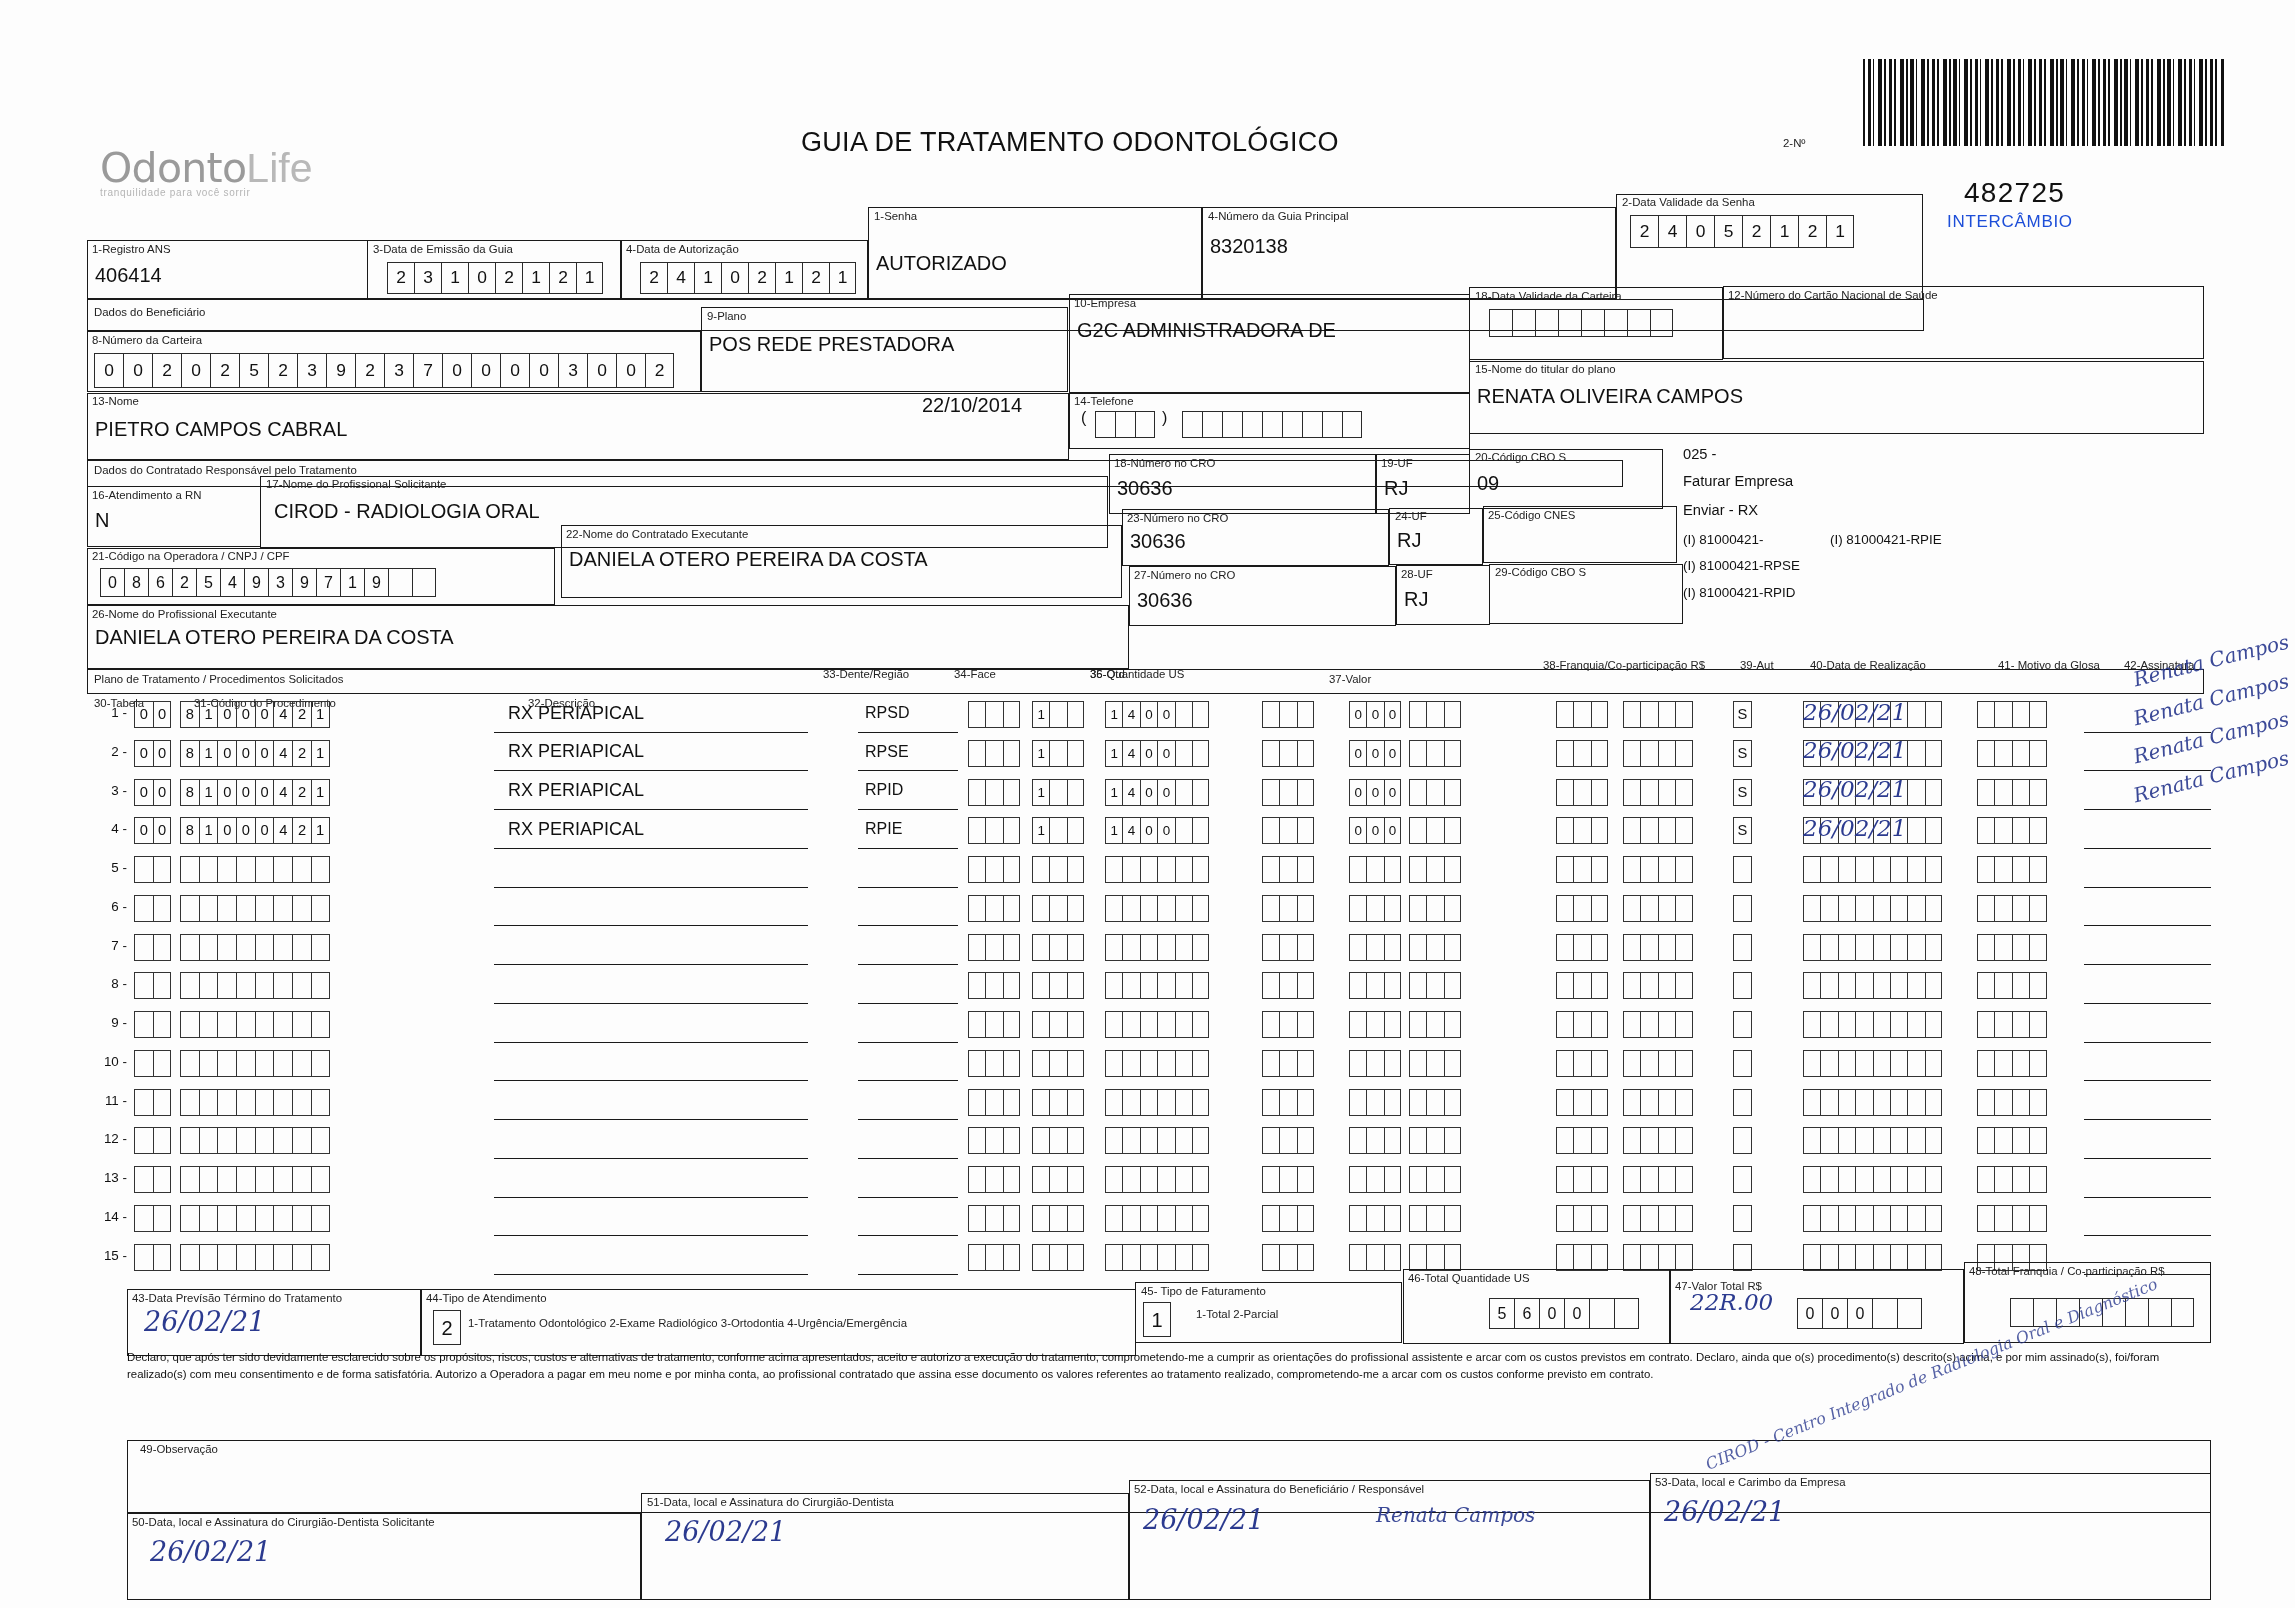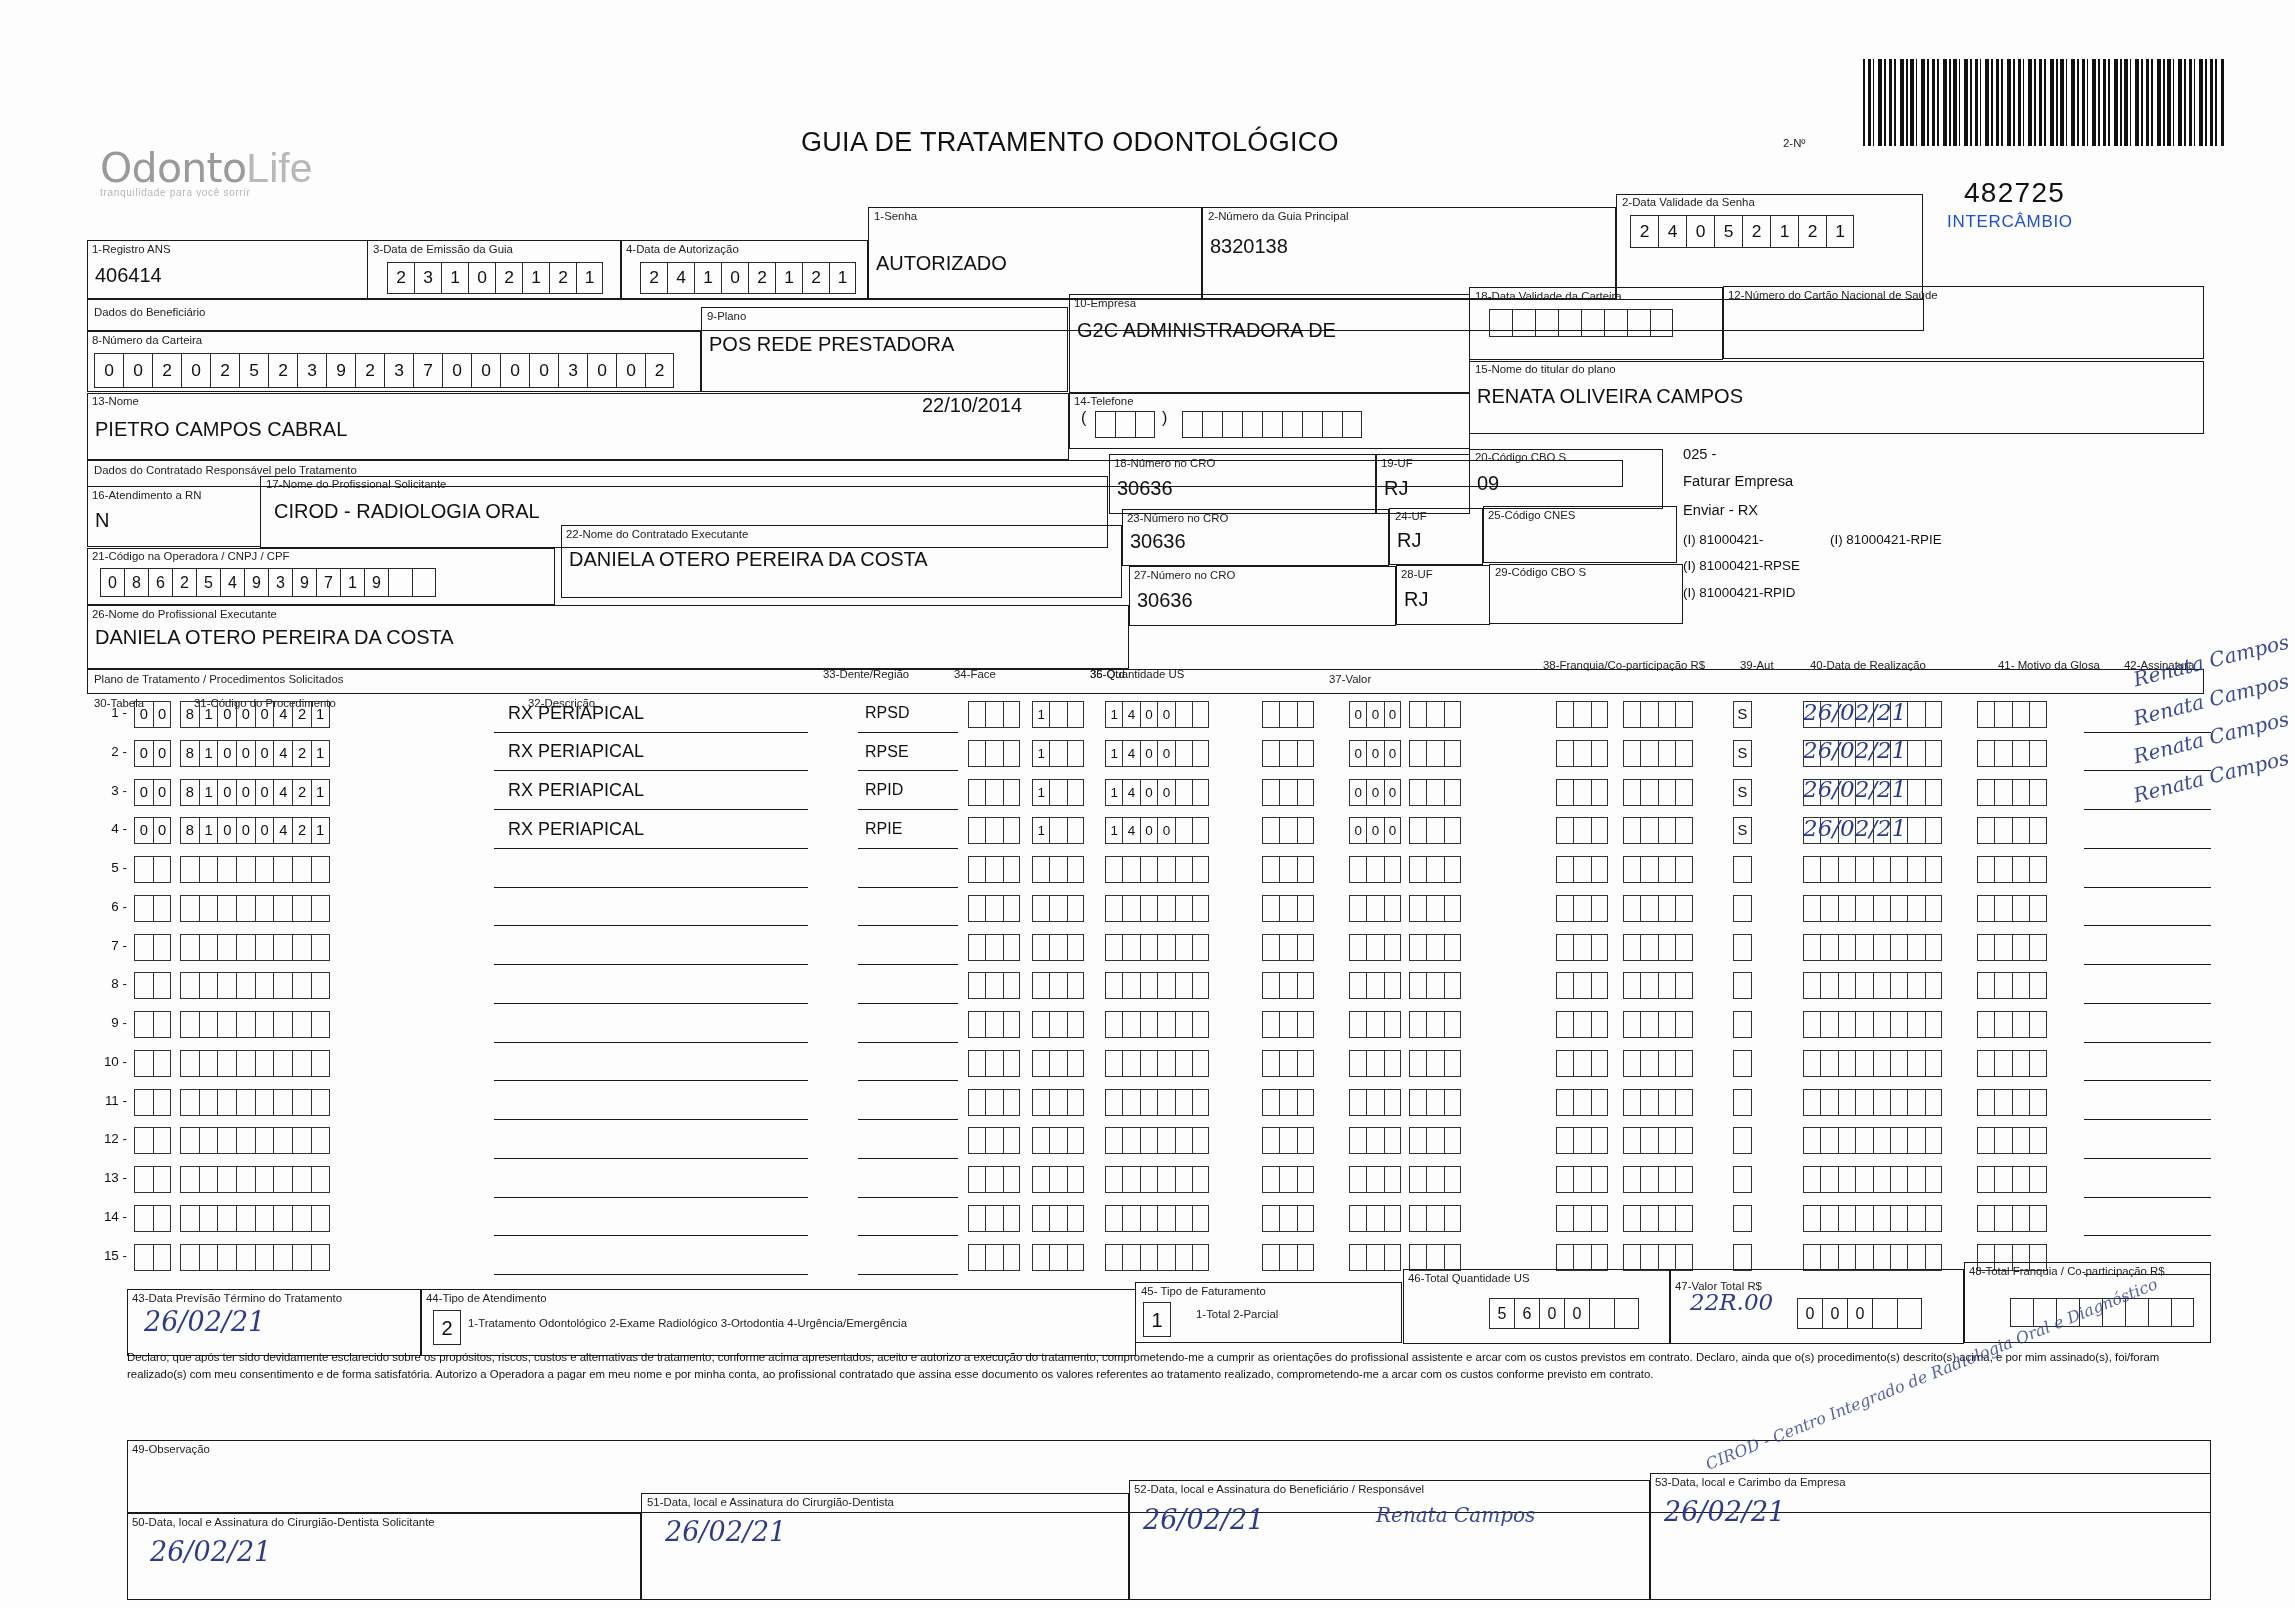--- a/index.html
+++ b/index.html
@@ -90,21 +90,21 @@
       <div class="c" style="width: 27px; height: 32px;">1</div>
       <div class="c" style="width: 27px; height: 32px;">2</div>
       <div class="c" style="width: 27px; height: 32px;">1</div>
     </div>
 
   <div class="box" style="left:868px;top:207px;width:334px;height:92px;"></div>
   <div class="lbl" style="left:874px;top:210px;">1-Senha</div>
   <div class="val" style="left:876px;top:252px;">AUTORIZADO</div>
 
   <div class="box" style="left:1202px;top:207px;width:414px;height:92px;"></div>
-  <div class="lbl" style="left:1208px;top:210px;">2-Número da Guia Principal</div>
+  <div class="lbl" style="left:1208px;top:210px;">4-Número da Guia Principal</div>
   <div class="val" style="left:1210px;top:235px;">8320138</div>
 
   <div class="box" style="left:1616px;top:194px;width:307px;height:106px;"></div>
   <div class="lbl" style="left:1622px;top:196px;">2-Data Validade da Senha</div>
   <div class="comb" id="comb-f7" style="left:1630px;top:215px;">
       <div class="c" style="width: 28px; height: 33px;">2</div>
       <div class="c" style="width: 28px; height: 33px;">4</div>
       <div class="c" style="width: 28px; height: 33px;">0</div>
       <div class="c" style="width: 28px; height: 33px;">5</div>
       <div class="c" style="width: 28px; height: 33px;">2</div>
@@ -1602,21 +1602,21 @@
   <div class="box" style="left:421px;top:1289px;width:715px;height:67px;"></div>
   <div class="lbl" style="left:426px;top:1292px;">44-Tipo de Atendimento</div>
   <div class="lbl" style="left:468px;top:1317px;">1-Tratamento Odontológico  2-Exame Radiológico  3-Ortodontia  4-Urgência/Emergência</div>
   <div class="comb" id="comb-f44" style="left:433px;top:1310px;">
       <div class="c" style="width: 28px; height: 35px; font-size: 20px;">2</div>
     </div>
 
   <div class="declar" style="left:127px;top:1349px;width:2070px;">Declaro, que após ter sido devidamente esclarecido sobre os propósitos, riscos, custos e alternativas de tratamento, conforme acima apresentados, aceito e autorizo a execução do tratamento, comprometendo-me a cumprir as orientações do profissional assistente e arcar com os custos previstos em contrato. Declaro, ainda que o(s) procedimento(s) descrito(s) acima, e por mim assinado(s), foi/foram realizado(s) com meu consentimento e de forma satisfatória. Autorizo a Operadora a pagar em meu nome e por minha conta, ao profissional contratado que assina esse documento os valores referentes ao tratamento realizado, comprometendo-me a arcar com os custos conforme previsto em contrato.</div>
 
   <div class="box" style="left:127px;top:1440px;width:2084px;height:73px;"></div>
-  <div class="lbl" style="left:132px;top:1443px;">49-Observação</div>
+  <div class="lbl" style="left:140px;top:1443px;">49-Observação</div>
 
   <div class="box" style="left:127px;top:1513px;width:514px;height:87px;"></div>
   <div class="lbl" style="left:132px;top:1516px;">50-Data, local e Assinatura do Cirurgião-Dentista Solicitante</div>
   <div class="hand big" style="left:150px;top:1536px;">26/02/21</div>
 
   <div class="box" style="left:641px;top:1493px;width:488px;height:107px;"></div>
   <div class="lbl" style="left:647px;top:1496px;">51-Data, local e Assinatura do Cirurgião-Dentista</div>
   <div class="hand big" style="left:665px;top:1516px;">26/02/21</div>
 
   <div class="box" style="left:1129px;top:1480px;width:521px;height:120px;"></div>

